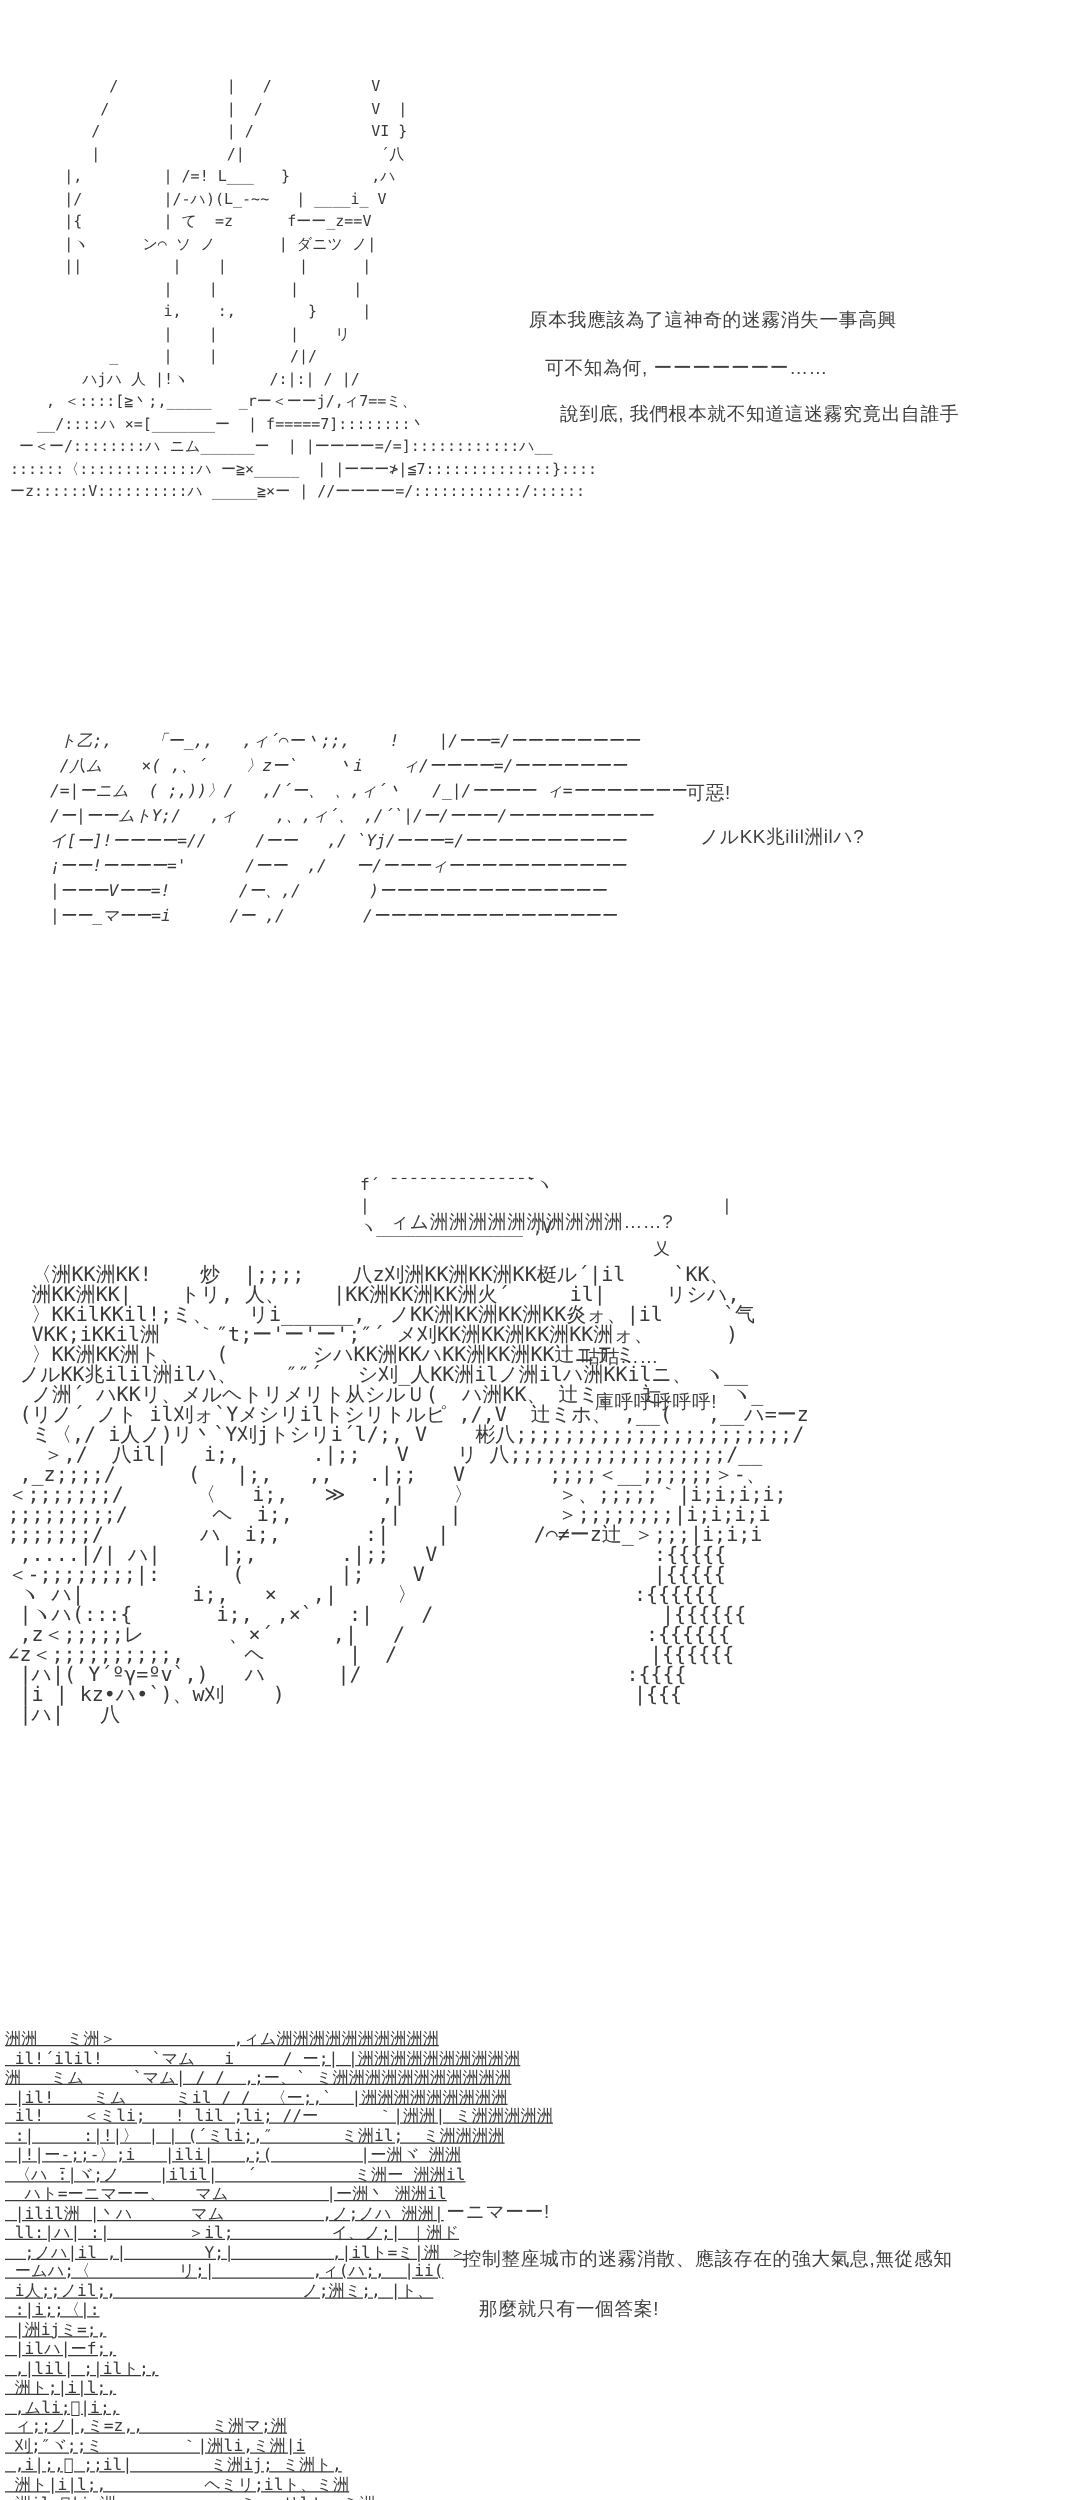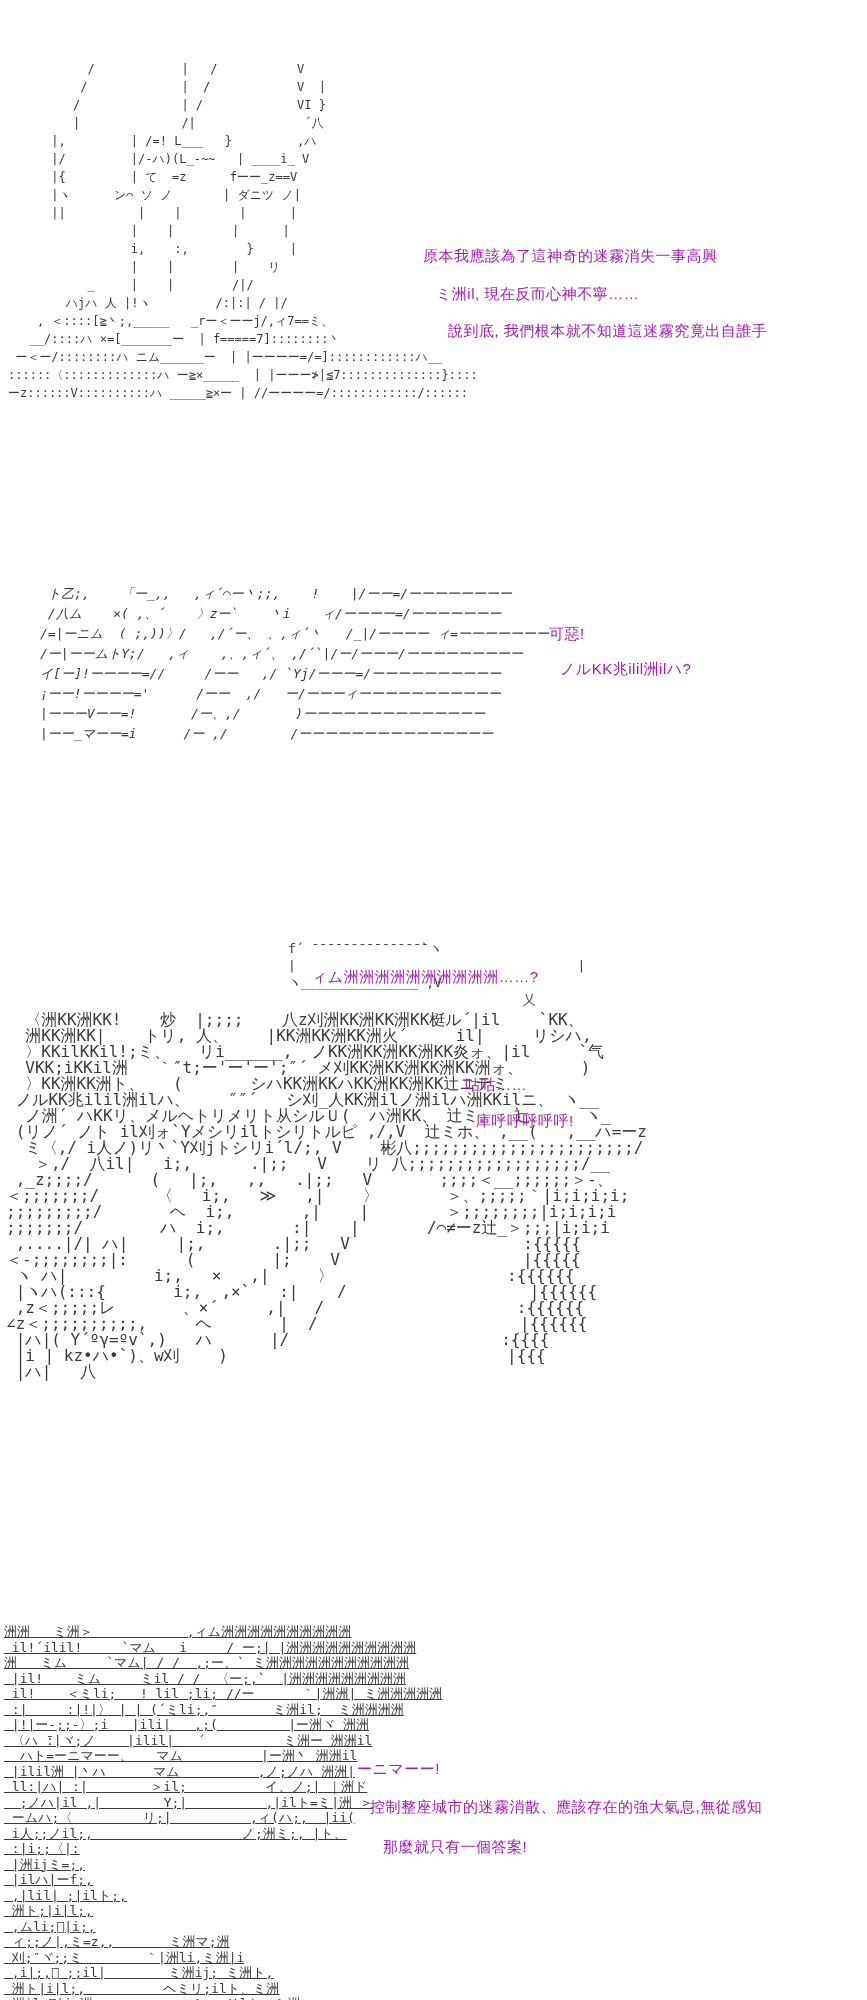--- a/index.html
+++ b/index.html
@@ -6,21 +6,21 @@
   .page{position:relative;width:867px;height:2000px;background:#ffffff;overflow:hidden;
         font-family:"Liberation Sans",sans-serif;}
   pre.aa{position:absolute;margin:0;color:#3a3a3a;
          font-family:"DejaVu Sans Mono","Liberation Mono",monospace;
          white-space:pre;}
   .aa-top{left:8px;top:60px;font-size:12px;line-height:18px;}
   .aa-mid{left:40px;top:584px;font-size:13px;line-height:20px;font-style:italic;}
   .aa-big{left:6px;top:1012px;font-size:16px;line-height:16px;}
   .aa-bottom{left:4px;top:1624px;font-size:13px;line-height:15.5px;text-decoration:underline;}
   .aa-bubble{left:288px;top:940px;font-size:13px;line-height:17px;color:#444;}
-  .dlg{position:absolute;white-space:nowrap;color:#a21caf;font-size:15px;
+  .dlg{position:absolute;white-space:nowrap;color:#404040;font-size:15px;
        letter-spacing:0.5px;font-family:"Liberation Sans",sans-serif;}
 </style>
 </head>
 <body>
 
 <div class="page">
 
   <pre class="aa aa-top">           /            |   /           V
           /             |  /            V  |
          /              | /             VI }
@@ -35,21 +35,21 @@
                  |    |        |    リ
            _     |    |        /|/
         ハjハ 人 |!ヽ         /:|:| / |/
     , ＜::::[≧丶;,_____   _rー＜ーーj/,ィ7==ミ、
    __/::::ハ ×=[_______ー  | f=====7]::::::::丶
  ー＜ー/::::::::ハ ニム______ー  | |ーーーー=/=]::::::::::::ハ__
 ::::::〈:::::::::::::ハ ー≧×_____  | |ーーー≯|≦7::::::::::::::}::::
 ーz::::::V::::::::::ハ _____≧×ー | //ーーーー=/::::::::::::/::::::</pre>
 
   <div class="dlg" style="left:423px;top:247px">原本我應該為了這神奇的迷霧消失一事高興</div>
-  <div class="dlg" style="left:436px;top:285px">ミ洲il, 現在反而心神不寧……</div>
+  <div class="dlg" style="left:436px;top:285px">可不知為何, ーーーーーーー……</div>
   <div class="dlg" style="left:448px;top:322px">說到底, 我們根本就不知道這迷霧究竟出自誰手</div>
 
   <pre class="aa aa-mid"> ト乙;,    「ー_,,   ,ィ´⌒ー丶;;,    !    |/ーー=/ーーーーーーーー
  /八ム    ×( ,、´    〉zー`    丶i    ィ/ーーーー=/ーーーーーーー
 /=|ーニム  ( ;,))〉/   ,/´ー、 、,ィ´丶   /_|/ーーーー ィ=ーーーーーーー
 /ー|ーームトY;/   ,ィ    ,、,ィ´、 ,/´`|/ー/ーーー/ーーーーーーーーー
 イ[ー]!ーーーー=//     /ーー   ,/ `Yj/ーーー=/ーーーーーーーーーー
 ¡ーー!ーーーー='      /ーー  ,/   ー/ーーーィーーーーーーーーーーー
 |ーーーVーー=!       /ー、,/       )ーーーーーーーーーーーーーー
 |ーー_マーー=i      /ー ,/        /ーーーーーーーーーーーーーーー</pre>

